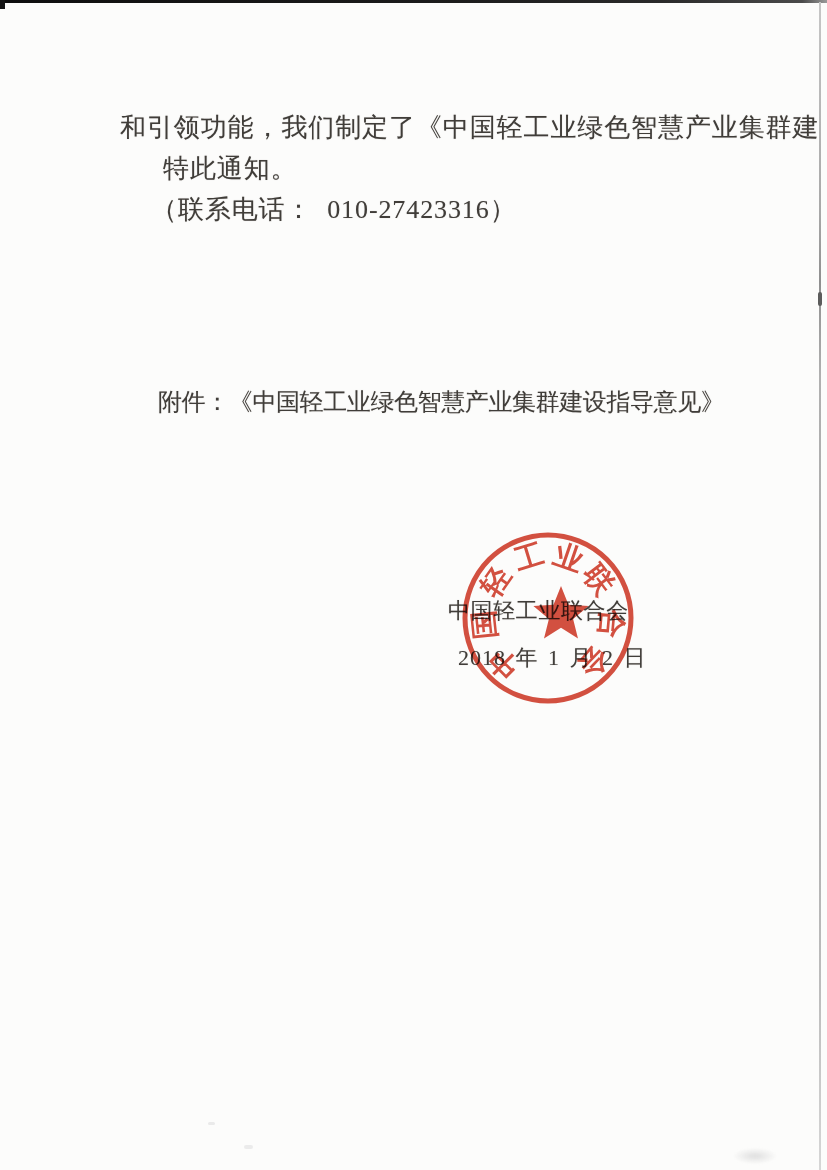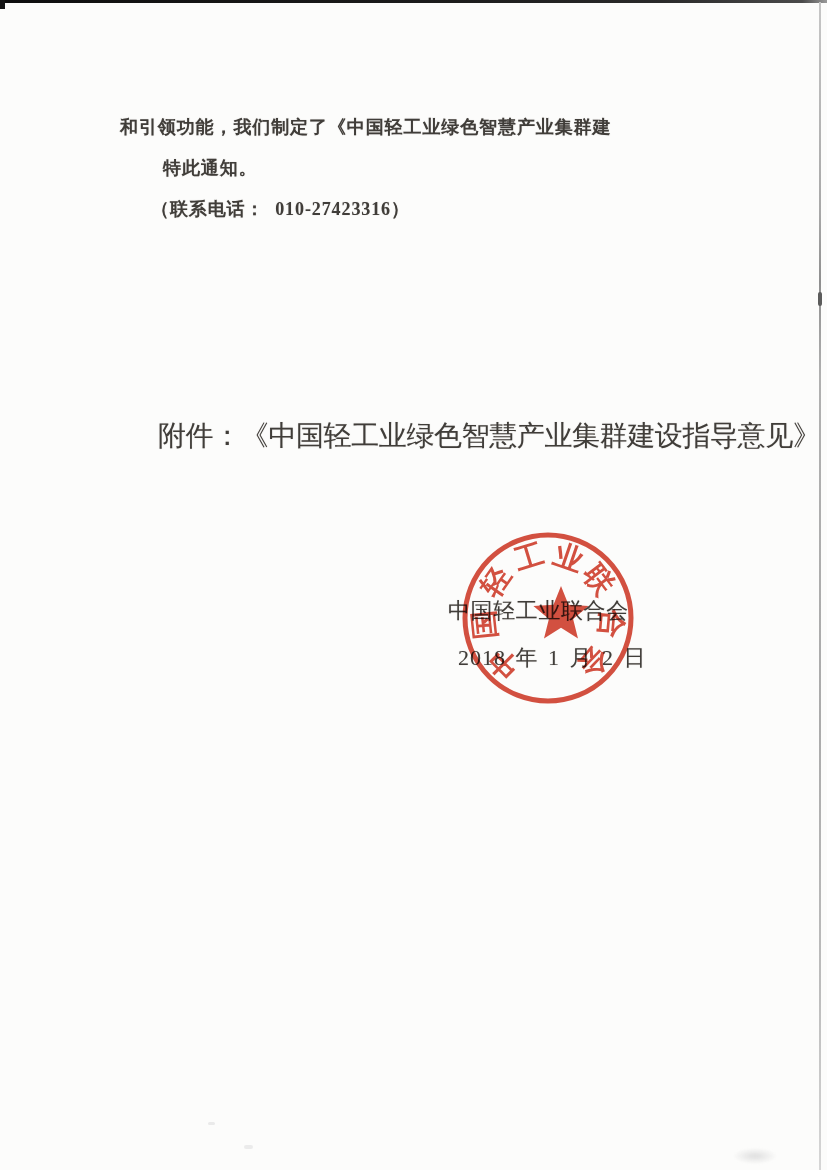--- a/index.html
+++ b/index.html
@@ -39,31 +39,30 @@
   
   .ink {
     color: #403d39;
     text-shadow: 0 0 1px rgba(90, 84, 78, 0.35);
     white-space: pre;
   }
   .body-block {
     position: absolute; left: 120px; top: 107px; width: 640px;
   }
   .body-block p {
-    font-size: 18px;
+    font-size: 26px;
     line-height: 41px;
     letter-spacing: 0.9px;
     height: 41px;
-    font-weight: bold;
   }
   p.indent-notice  { text-indent: 43px; }
   p.indent-contact { text-indent: 31px; }
   .attachment-line {
-    position: absolute; left: 120px; top: 415px; width: 660px;
-    font-size: 28px; line-height: 41px; letter-spacing: -0.4px;
+    position: absolute; left: 120px; top: 382px; width: 660px;
+    font-size: 24px; line-height: 41px; letter-spacing: -0.4px;
     text-indent: 38px;
   }
   .signature-org {
     position: absolute; left: 448px; top: 596px;
     font-size: 22px; line-height: 30px; letter-spacing: 0.6px;
   }
   .signature-date {
     position: absolute; left: 458px; top: 643px;
     font-size: 22px; line-height: 30px; letter-spacing: 1px; word-spacing: 3px;
   }

